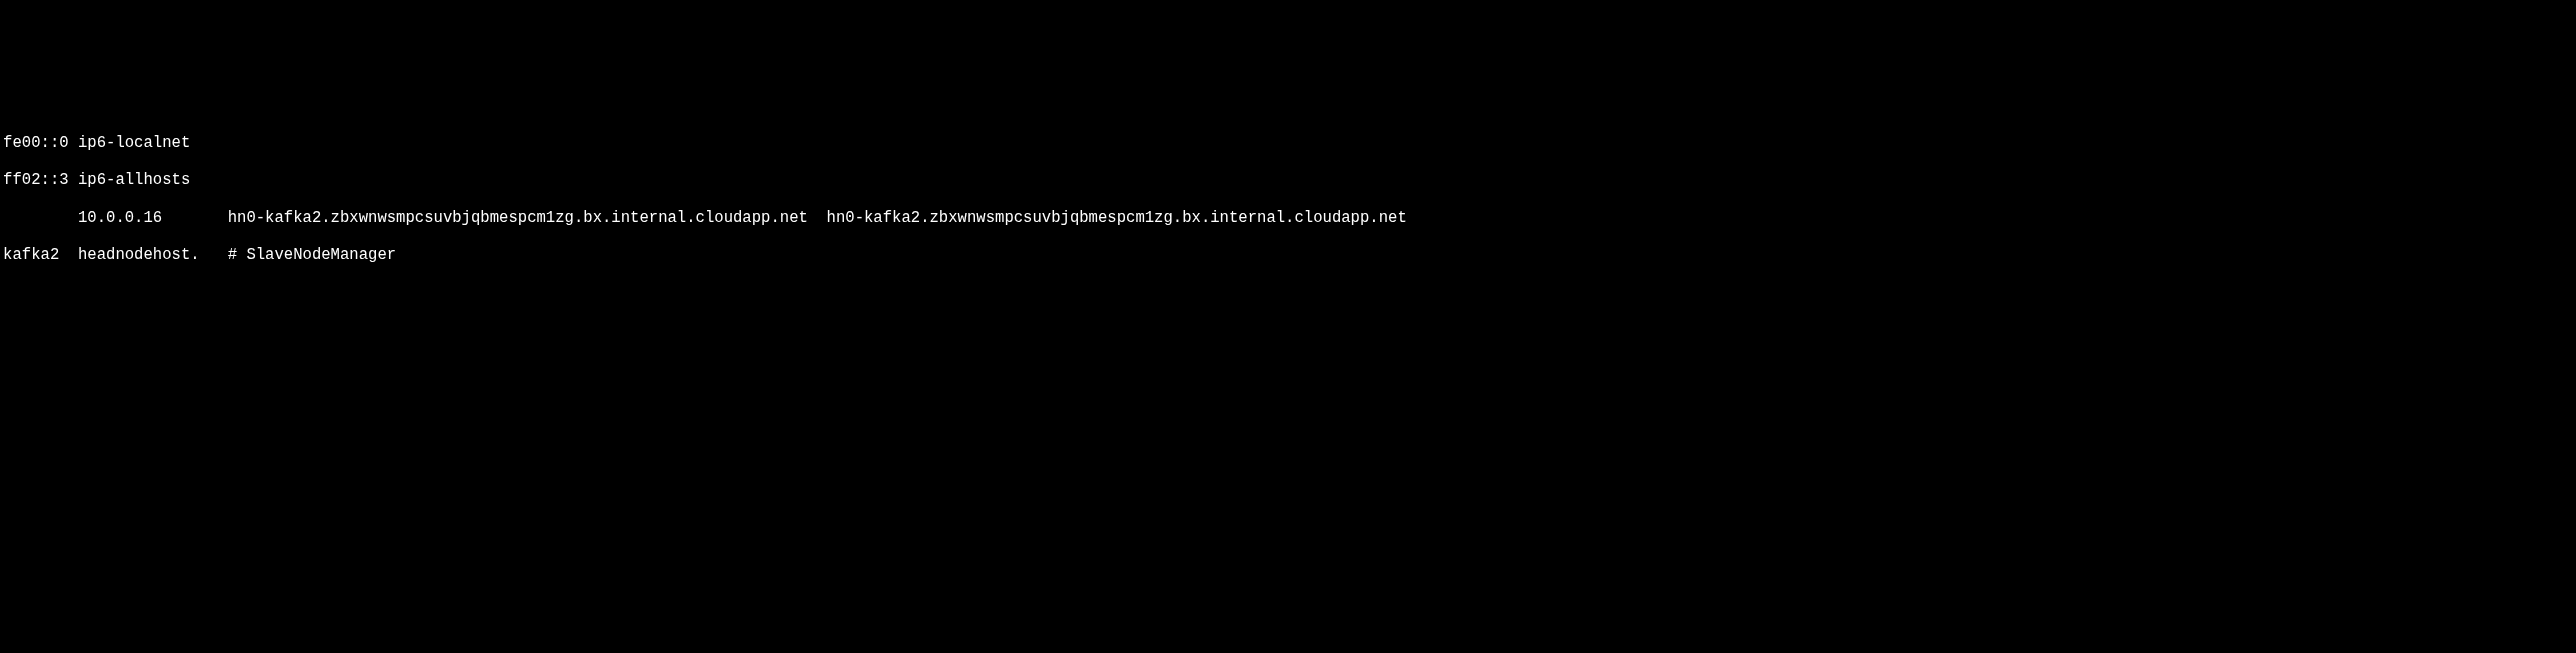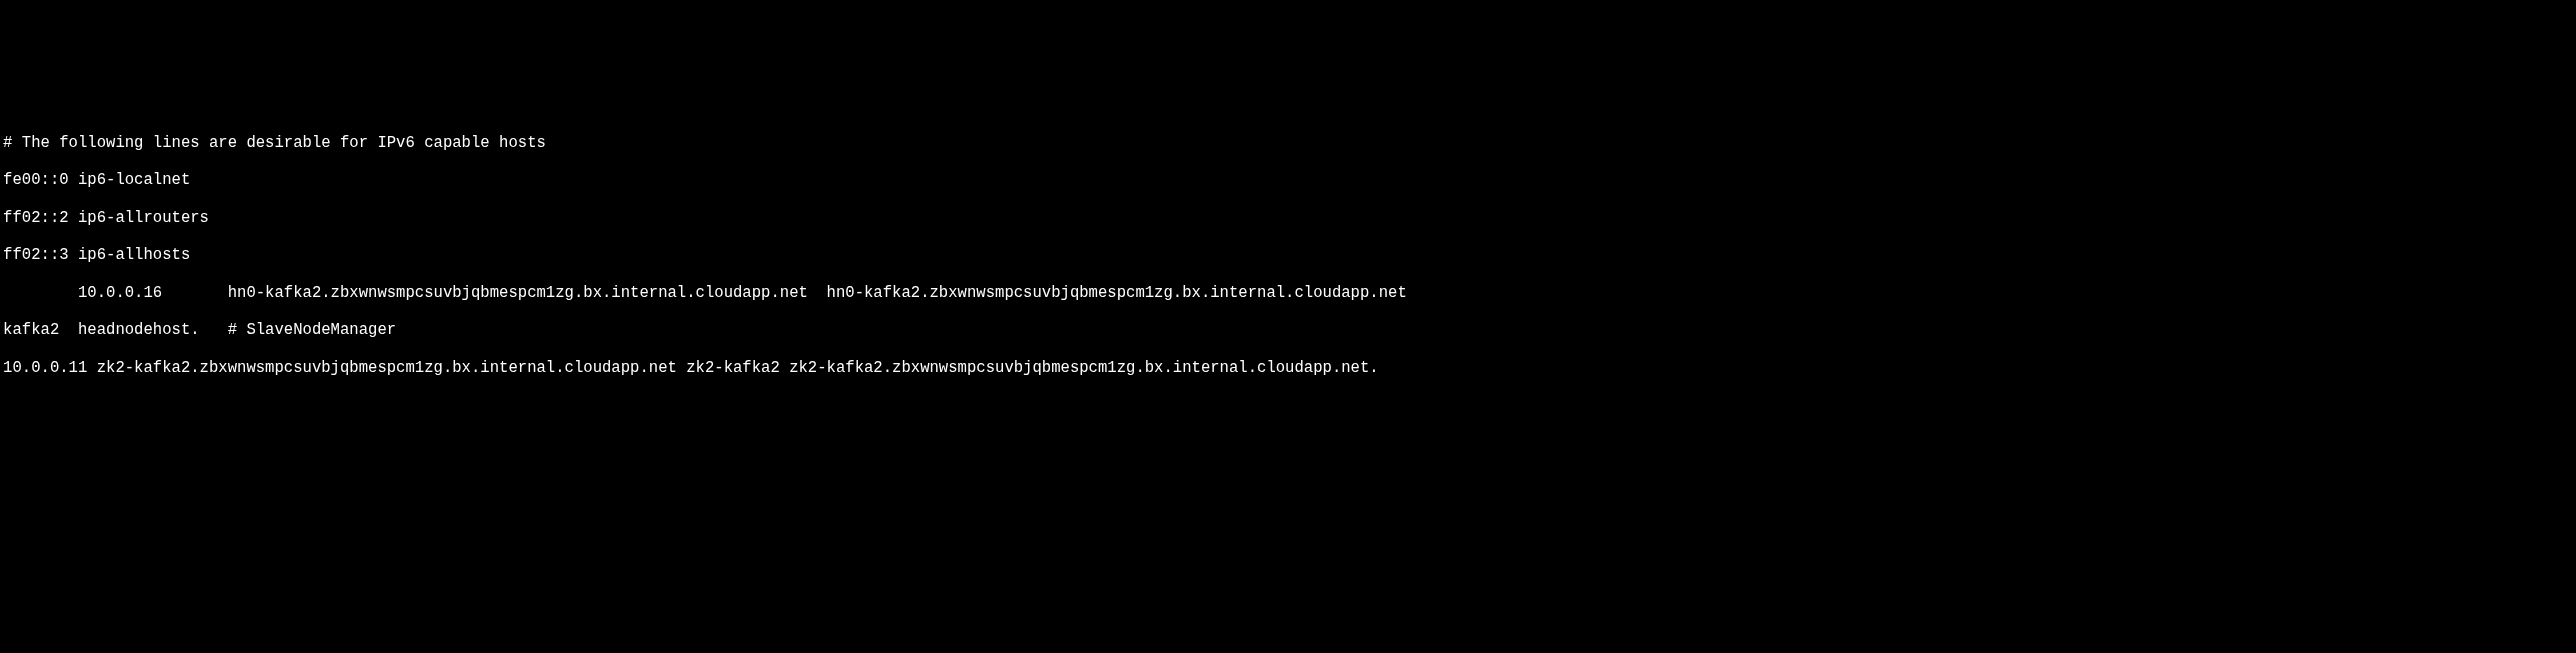--- a/index.html
+++ b/index.html
@@ -25,27 +25,24 @@
       min-height: 1.2em;
     }
   </style>
 </head>
 <body>
 
 
 
 <div class="terminal">
 <span class="line"></span>
-<span class="line"># The following lines are desirable for IPv6 capable hosts</span>
 <span class="line">fe00::0 ip6-localnet</span>
-<span class="line">ff02::2 ip6-allrouters</span>
 <span class="line">ff02::3 ip6-allhosts</span>
 <span class="line">        10.0.0.16       hn0-kafka2.zbxwnwsmpcsuvbjqbmespcm1zg.bx.internal.cloudapp.net  hn0-kafka2.zbxwnwsmpcsuvbjqbmespcm1zg.bx.internal.cloudapp.net</span>
 <span class="line">kafka2  headnodehost.   # SlaveNodeManager</span>
-<span class="line">10.0.0.11 zk2-kafka2.zbxwnwsmpcsuvbjqbmespcm1zg.bx.internal.cloudapp.net zk2-kafka2 zk2-kafka2.zbxwnwsmpcsuvbjqbmespcm1zg.bx.internal.cloudapp.net.</span>
 
 
 
 
 
 
 
 </div>
 
 

